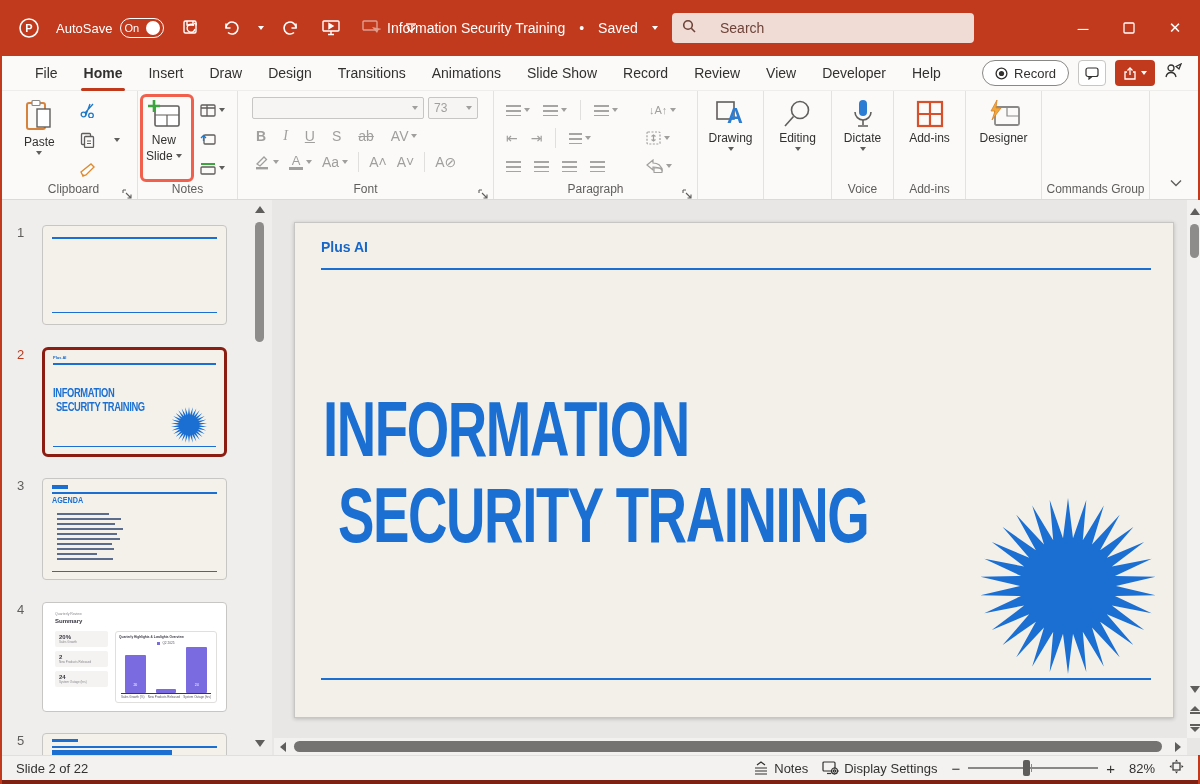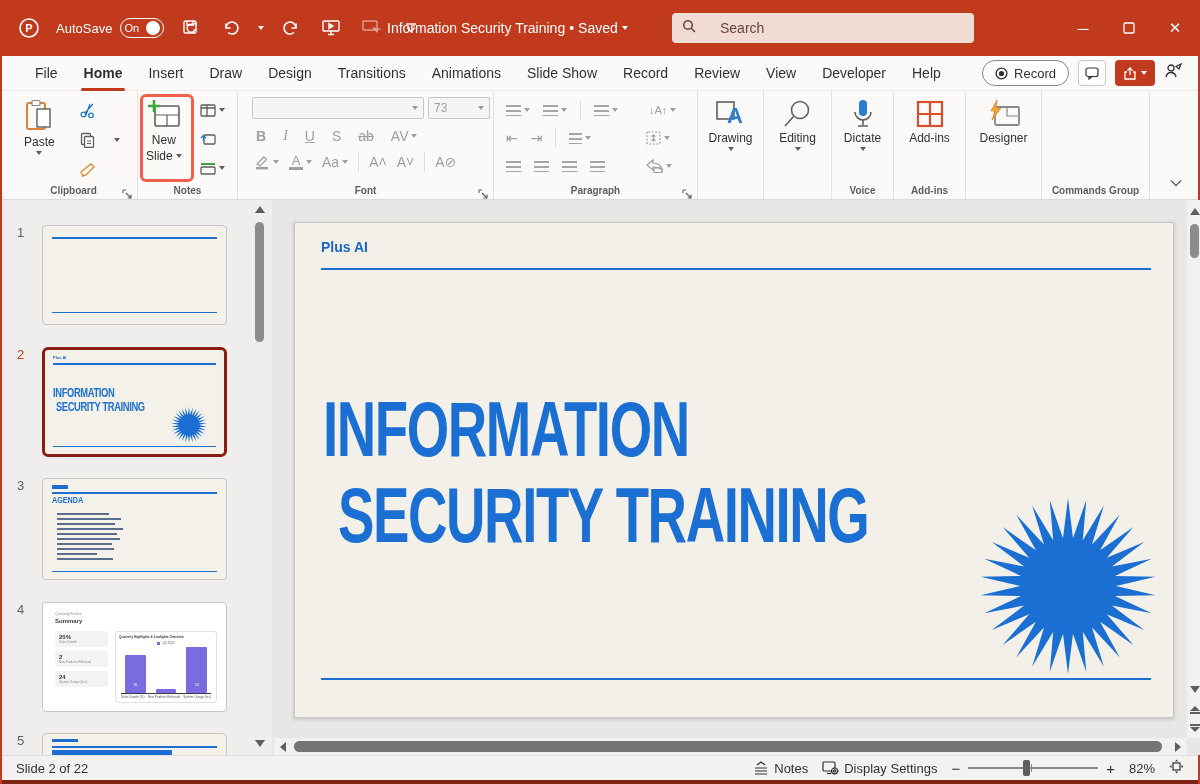--- a/index.html
+++ b/index.html
@@ -10,21 +10,21 @@
   
   .titlebar { position:absolute; left:0; top:0; width:100%; height:56px; background:#C13A1D;
               display:flex; align-items:center; color:#fff; }
   .tb-left { display:flex; align-items:center; gap:14px; padding-left:14px; }
   .autosave { display:flex; align-items:center; gap:8px; font-size:13px; }
   .toggle { width:44px; height:20px; border:1.5px solid #fff; border-radius:10px; display:flex; align-items:center;
             padding:0 3px; gap:4px; cursor:pointer; }
   .toggle .knob { width:14px; height:14px; border-radius:50%; background:#fff; margin-left:auto; }
   .toggle .tlabel { font-size:11px; }
   .tb-icon { width:26px; height:26px; display:flex; align-items:center; justify-content:center; border-radius:3px; }
-  .tb-title { position:absolute; left:385px; top:0; height:56px; display:flex; align-items:center; gap:4px;
+  .tb-title { position:absolute; left:385px; top:0; height:56px; display:flex; align-items:center; gap:14px;
               font-size:14px; white-space:nowrap;justify-content:space-between; }
   .searchbox { position:absolute; left:670px; top:13px; width:302px; height:30px; background:#F0DCD5;
                border-radius:4px; display:flex; align-items:center; padding:0 10px; gap:8px; }
   .searchbox input { border:none; outline:none; background:transparent; font-size:14px; width:100%;
                      font-family:"Liberation Sans", sans-serif; color:#4a2b22;margin-left:16px; }
   .searchbox input::placeholder { color:#6d4338; }
   .winctl { position:absolute; right:0; top:0; height:56px; display:flex; }
   .winbtn { width:46px; height:56px; display:flex; align-items:center; justify-content:center; font-size:15px; cursor:pointer; }
 
   
@@ -40,21 +40,21 @@
                  height:26px; padding:0 12px; font-size:13px; color:#323130; background:#fff; cursor:pointer; }
   .sq-btn { width:28px; height:26px; border:1px solid #C8C6C4; border-radius:4px; background:#fff;
             display:flex; align-items:center; justify-content:center; cursor:pointer; }
   .share-btn { height:26px; border-radius:4px; background:#C13A1D; color:#fff; display:flex; align-items:center;
                gap:4px; padding:0 8px; cursor:pointer; }
 
   
   .ribbon { position:absolute; left:0; top:91px; width:100%; height:109px; background:#FBFAF9;
             border-bottom:1px solid #DADAD8; }
   .rgroup { position:absolute; top:0; height:108px; border-right:1px solid #E4E2E0; }
-  .glabel { position:absolute; bottom:3px; left:0; right:0; text-align:center; font-size:10px; color:#605E5C;font-weight:bold; }
+  .glabel { position:absolute; bottom:3px; left:0; right:0; text-align:center; font-size:12px; color:#605E5C; }
   .launcher { position:absolute; bottom:4px; right:5px; width:10px; height:10px; }
   .bigbtn { display:flex; flex-direction:column; align-items:center; gap:2px; padding-top:8px; cursor:pointer;
             font-size:12px; color:#323130; }
   .chev { width:0; height:0; border-left:3.5px solid transparent; border-right:3.5px solid transparent;
           border-top:4px solid #605E5C; display:inline-block; }
   .chev.dis { border-top-color:#A19F9D; }
   .smallbtn { display:flex; align-items:center; gap:3px; cursor:pointer; height:22px; }
   .combo { border:1px solid #C8C6C4; background:#F6F5F4; border-radius:2px; height:22px; display:flex;
            align-items:center; padding:0 5px; color:#A19F9D; font-size:12px; }
   .dis-t { color:#A19F9D; font-size:14px; }
@@ -360,21 +360,21 @@
 
       <div class="annot" style="left:2px; top:3px; width:54px; height:88px;"></div>
     </div>
 
     <div class="rgroup" style="left:236px; width:256px;">
       <div style="position:absolute; left:14px; top:6px; display:flex; gap:4px;">
         <span class="combo" style="width:172px;">
           <span></span>
           <span class="chev dis" style="margin-left:auto"></span>
         </span>
-        <span class="combo" style="width:62px;">
+        <span class="combo" style="width:50px;">
           <span>73</span>
           <span class="chev dis" style="margin-left:auto"></span>
         </span>
       </div>
       <div style="position:absolute; left:18px; top:34px; display:flex; gap:17px; align-items:center;">
         <span class="dis-t" style="font-weight:bold">B</span>
         <span class="dis-t" style="font-style:italic; font-family:'Liberation Serif',serif">I</span>
         <span class="dis-t" style="text-decoration:underline">U</span>
         <span class="dis-t">S</span>
         <span class="dis-t" style="text-decoration:line-through">ab</span>

